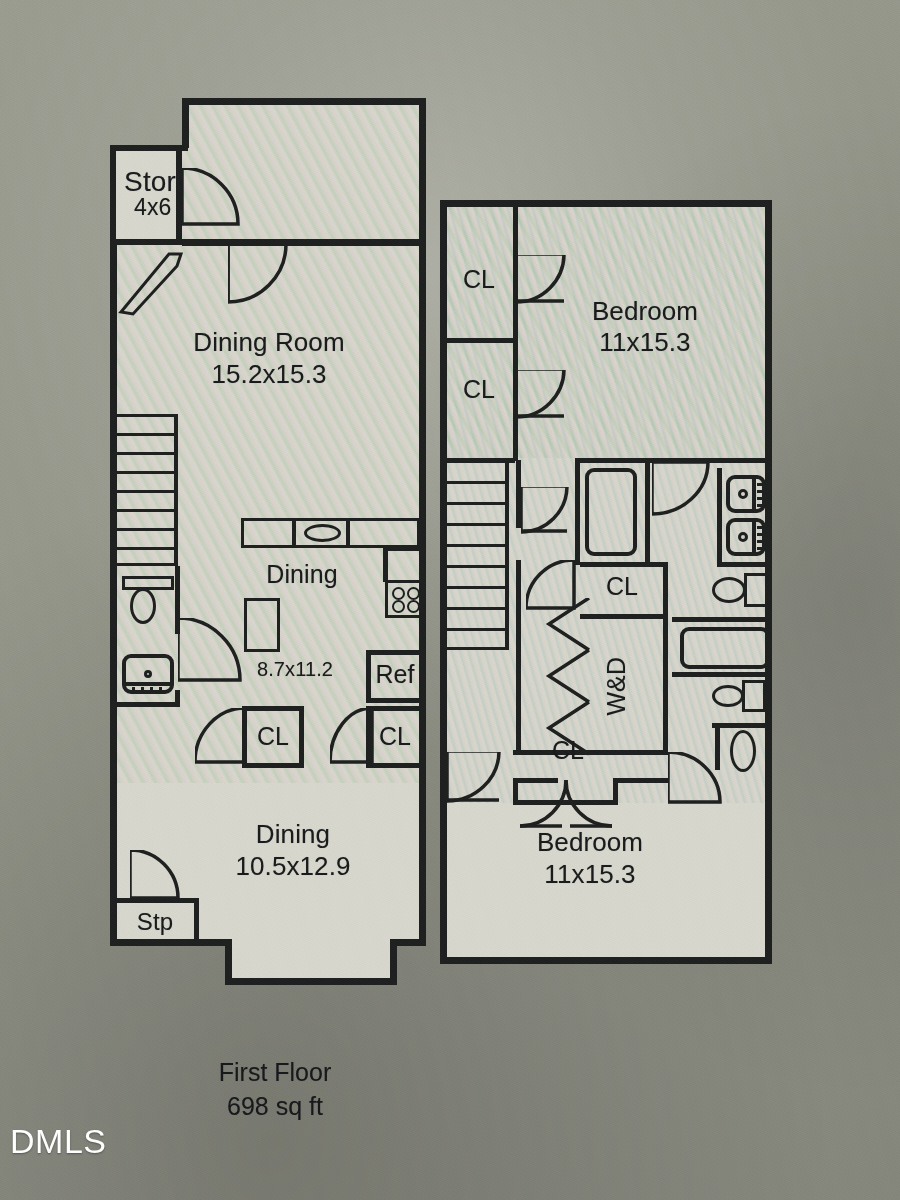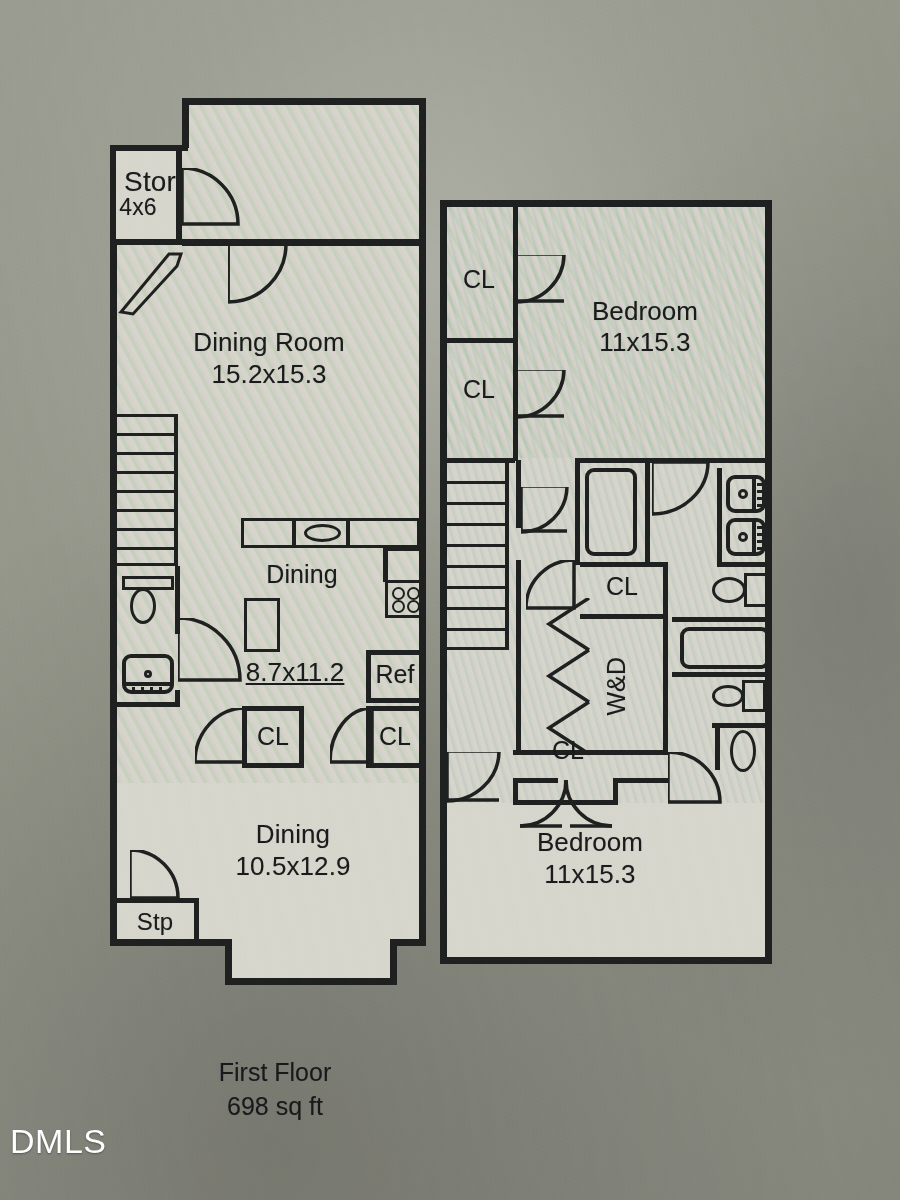--- a/index.html
+++ b/index.html
@@ -255,28 +255,28 @@
       <path d="M42,0 A42,54 0 0 0 0,54 L42,54 Z" fill="none" stroke="#1d1f1e" stroke-width="3.5"></path>
     </svg>
 
     <div class="wall" style="left:113px;top:898px;width:86px;height:5px;"></div>
     <div class="wall" style="left:194px;top:898px;width:5px;height:46px;"></div>
     <svg class="door" style="left:130px;top:850px;width:52px;height:52px;">
       <path d="M0,0 A48,48 0 0 1 48,48 L0,48 Z" fill="none" stroke="#1d1f1e" stroke-width="3.5"></path>
     </svg>
 
     <div class="label" style="left:112px;top:166px;width:70px;font-size:28px;text-align:center;padding-left:6px;box-sizing:border-box;">Stor</div>
-    <div class="label" style="left:100px;top:194px;width:70px;font-size:23px;text-align:center;padding-left:6px;box-sizing:border-box;">4x6</div>
+    <div class="label" style="left:128px;top:194px;width:70px;font-size:23px;text-align:left;padding-left:6px;box-sizing:border-box;">4x6</div>
 
 
     <div class="label" style="left:118px;top:328px;width:302px;font-size:26px;">Dining Room</div>
     <div class="label" style="left:118px;top:360px;width:302px;font-size:26px;">15.2x15.3</div>
 
     <div class="label" style="left:222px;top:560px;width:160px;font-size:25px;">Dining</div>
-    <div class="label" style="left:210px;top:658px;width:170px;font-size:26px;text-decoration:underline;">8.7x11.2</div>
+    <div class="label" style="left:210px;top:658px;width:170px;font-size:20px;">8.7x11.2</div>
 
     <div class="label" style="left:366px;top:660px;width:58px;font-size:25px;">Ref</div>
 
     <div class="label" style="left:242px;top:722px;width:62px;font-size:25px;">CL</div>
     <div class="label" style="left:366px;top:722px;width:58px;font-size:25px;">CL</div>
 
     <div class="label" style="left:160px;top:820px;width:266px;font-size:26px;">Dining</div>
     <div class="label" style="left:160px;top:852px;width:266px;font-size:26px;">10.5x12.9</div>
 
     <div class="label" style="left:113px;top:908px;width:84px;font-size:24px;">Stp</div>

